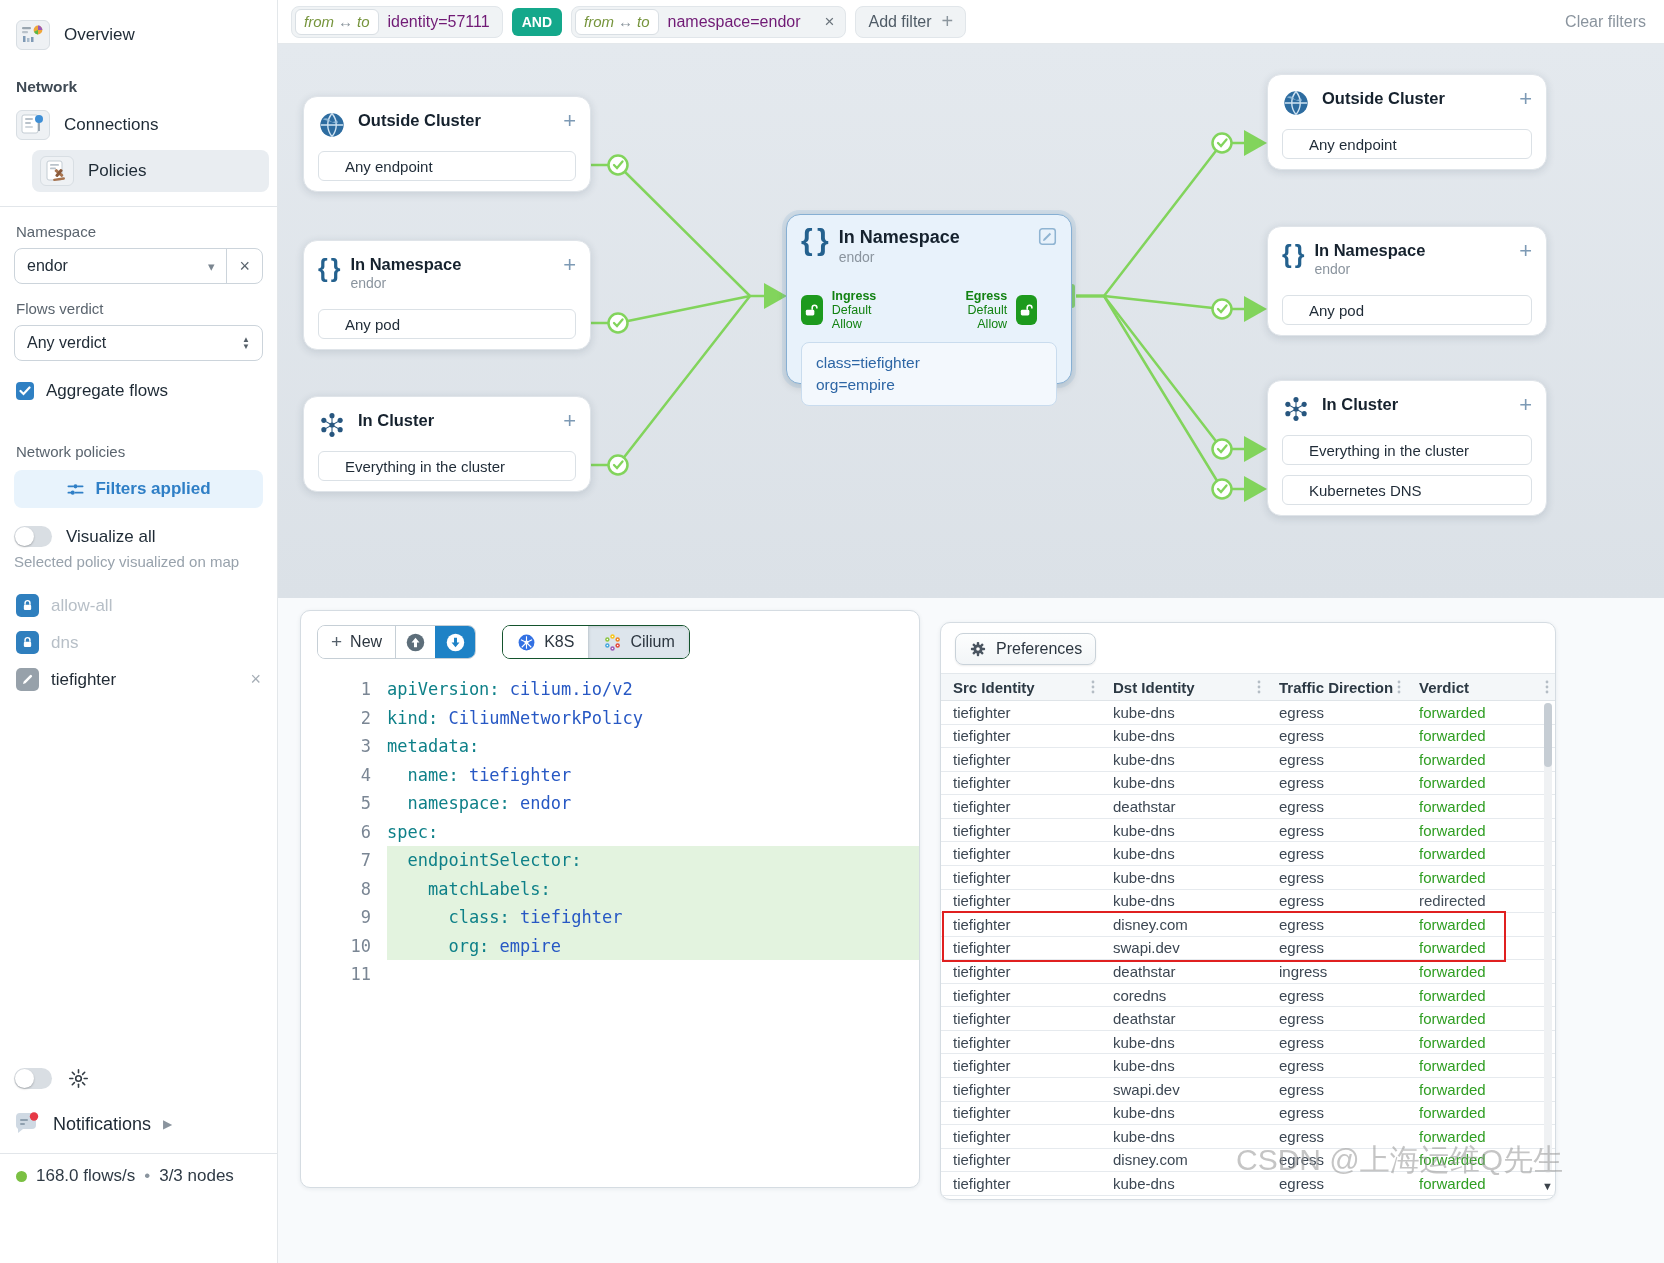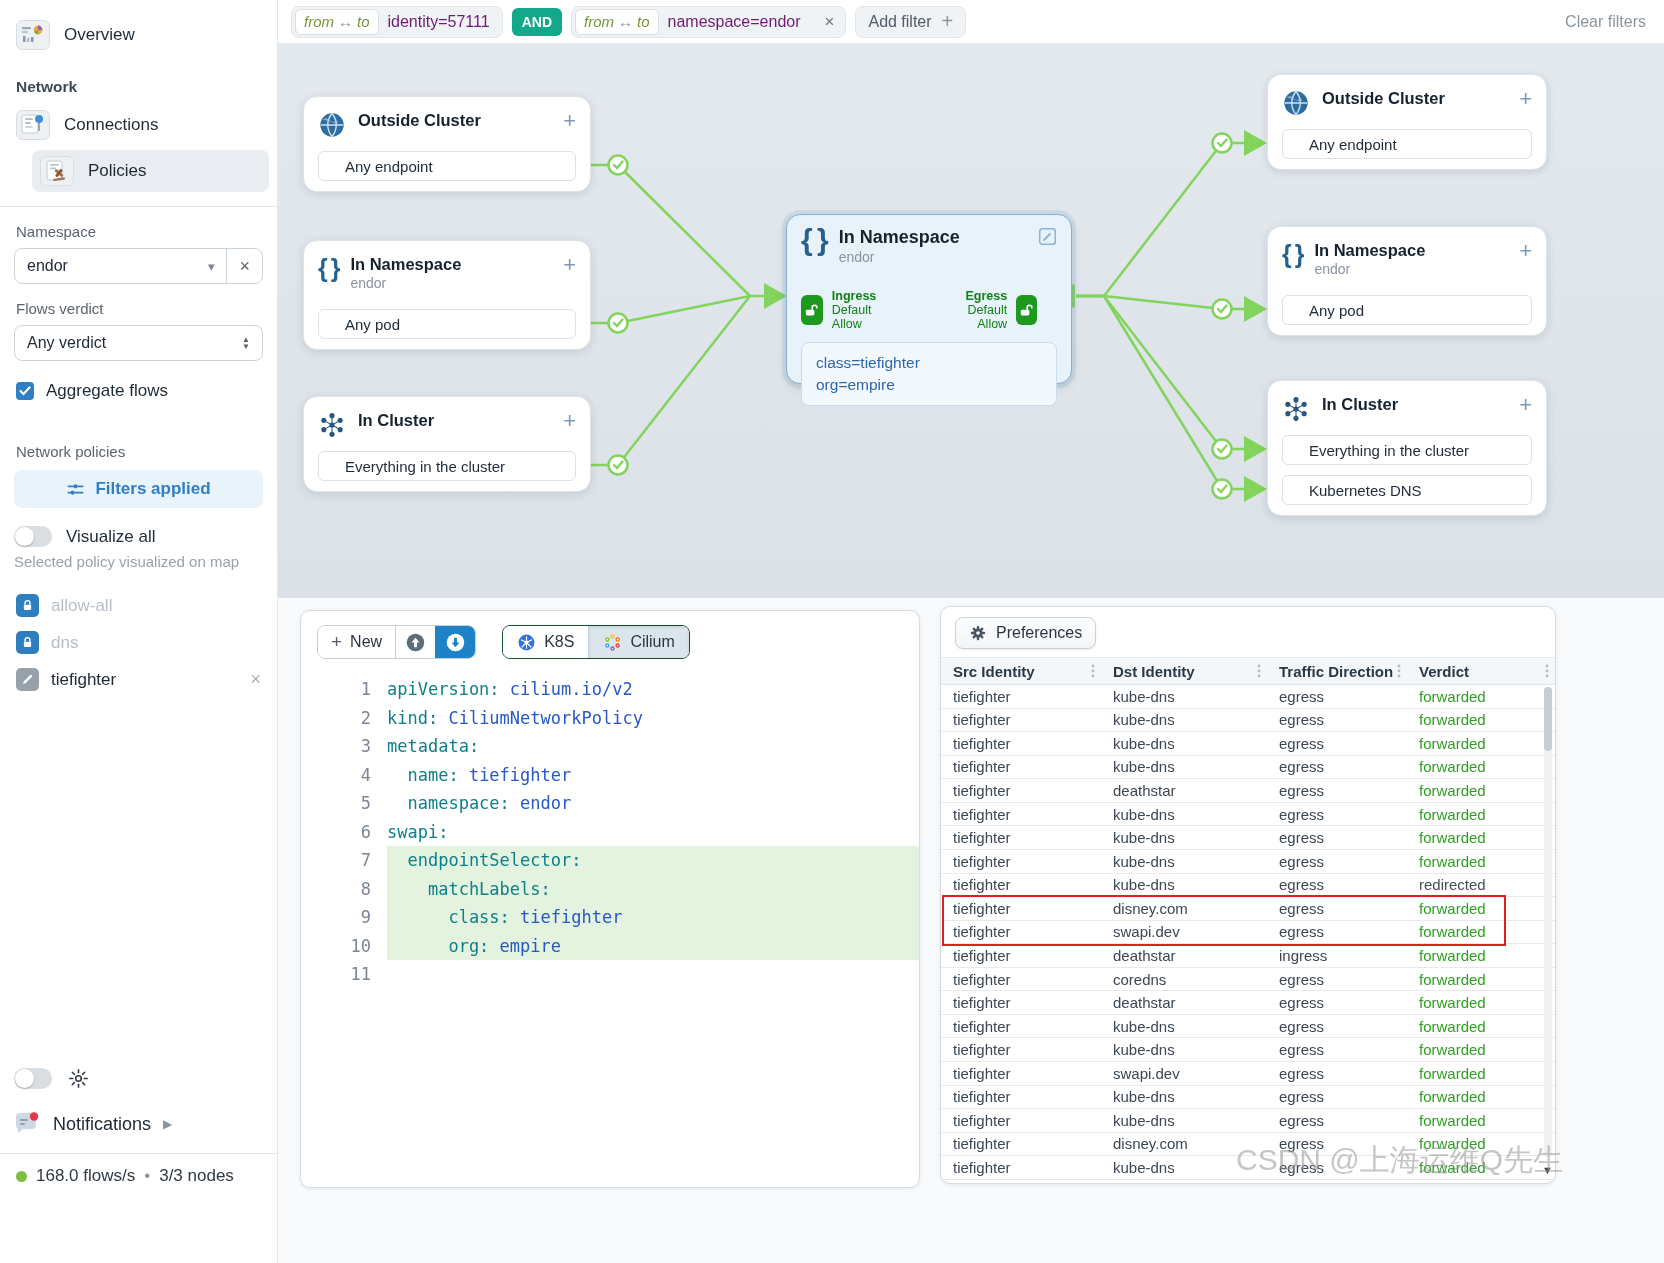--- a/index.html
+++ b/index.html
@@ -87,21 +87,21 @@
   .allow-txt div { font-size:12.5px; color:#128212; line-height:14px; }
   .allow-txt .b { font-weight:bold; }
   .selbox { margin-top:11px; background:#f3f8fd; border:1px solid #c9dcee; border-radius:8px; padding:9px 14px; }
   .selbox div { font-size:15.5px; color:#2d66a5; line-height:22px; }
   .editico { margin-left:auto; }
 
   
   .bottom { position:relative; width:1386px; height:665px; background:#f8fafc; }
   .card { position:absolute; background:#fff; border:1px solid #d5dce2; border-radius:10px; box-shadow:0 1px 4px rgba(30,50,70,.08); }
   .editor-card { left:22px; top:12px; width:620px; height:578px; }
-  .table-card  { left:662px; top:8px; width:616px; height:578px; }
+  .table-card  { left:662px; top:24px; width:616px; height:578px; }
 
   .ed-toolbar { display:flex; align-items:center; gap:26px; padding:14px 0 0 16px; }
   .seg { display:inline-flex; border:1px solid #c6cfd6; border-radius:8px; overflow:hidden; height:34px; }
   .seg > * { display:flex; align-items:center; justify-content:center; }
   .seg .s-new { padding:0 13px; gap:8px; background:#fff; font-size:16px; color:#2c3640; }
   .seg .s-new .pl { color:#55606b; font-size:19px; }
   .seg .s-up { width:40px; background:#fff; border-left:1px solid #c6cfd6; }
   .seg .s-dn { width:40px; background:#1e82c6; }
   .tabs { display:inline-flex; border:1px solid #14532d; border-radius:8px; overflow:hidden; height:34px; }
   .tab { display:flex; align-items:center; gap:8px; padding:0 14px; font-size:16px; color:#2c3640; background:#fff; }
@@ -621,21 +621,21 @@
             <div class="cl">
               <span class="ln">4</span>
               <span class="lc"><span class="tk-key">  name:</span><span class="tk-val"> tiefighter</span></span>
             </div>
             <div class="cl">
               <span class="ln">5</span>
               <span class="lc"><span class="tk-key">  namespace:</span><span class="tk-val"> endor</span></span>
             </div>
             <div class="cl">
               <span class="ln">6</span>
-              <span class="lc"><span class="tk-key">swapi:</span></span>
+              <span class="lc"><span class="tk-key">spec:</span></span>
             </div>
             <div class="cl hl">
               <span class="ln">7</span>
               <span class="lc"><span class="tk-key">  endpointSelector:</span></span>
             </div>
             <div class="cl hl">
               <span class="ln">8</span>
               <span class="lc"><span class="tk-key">    matchLabels:</span></span>
             </div>
             <div class="cl hl">

